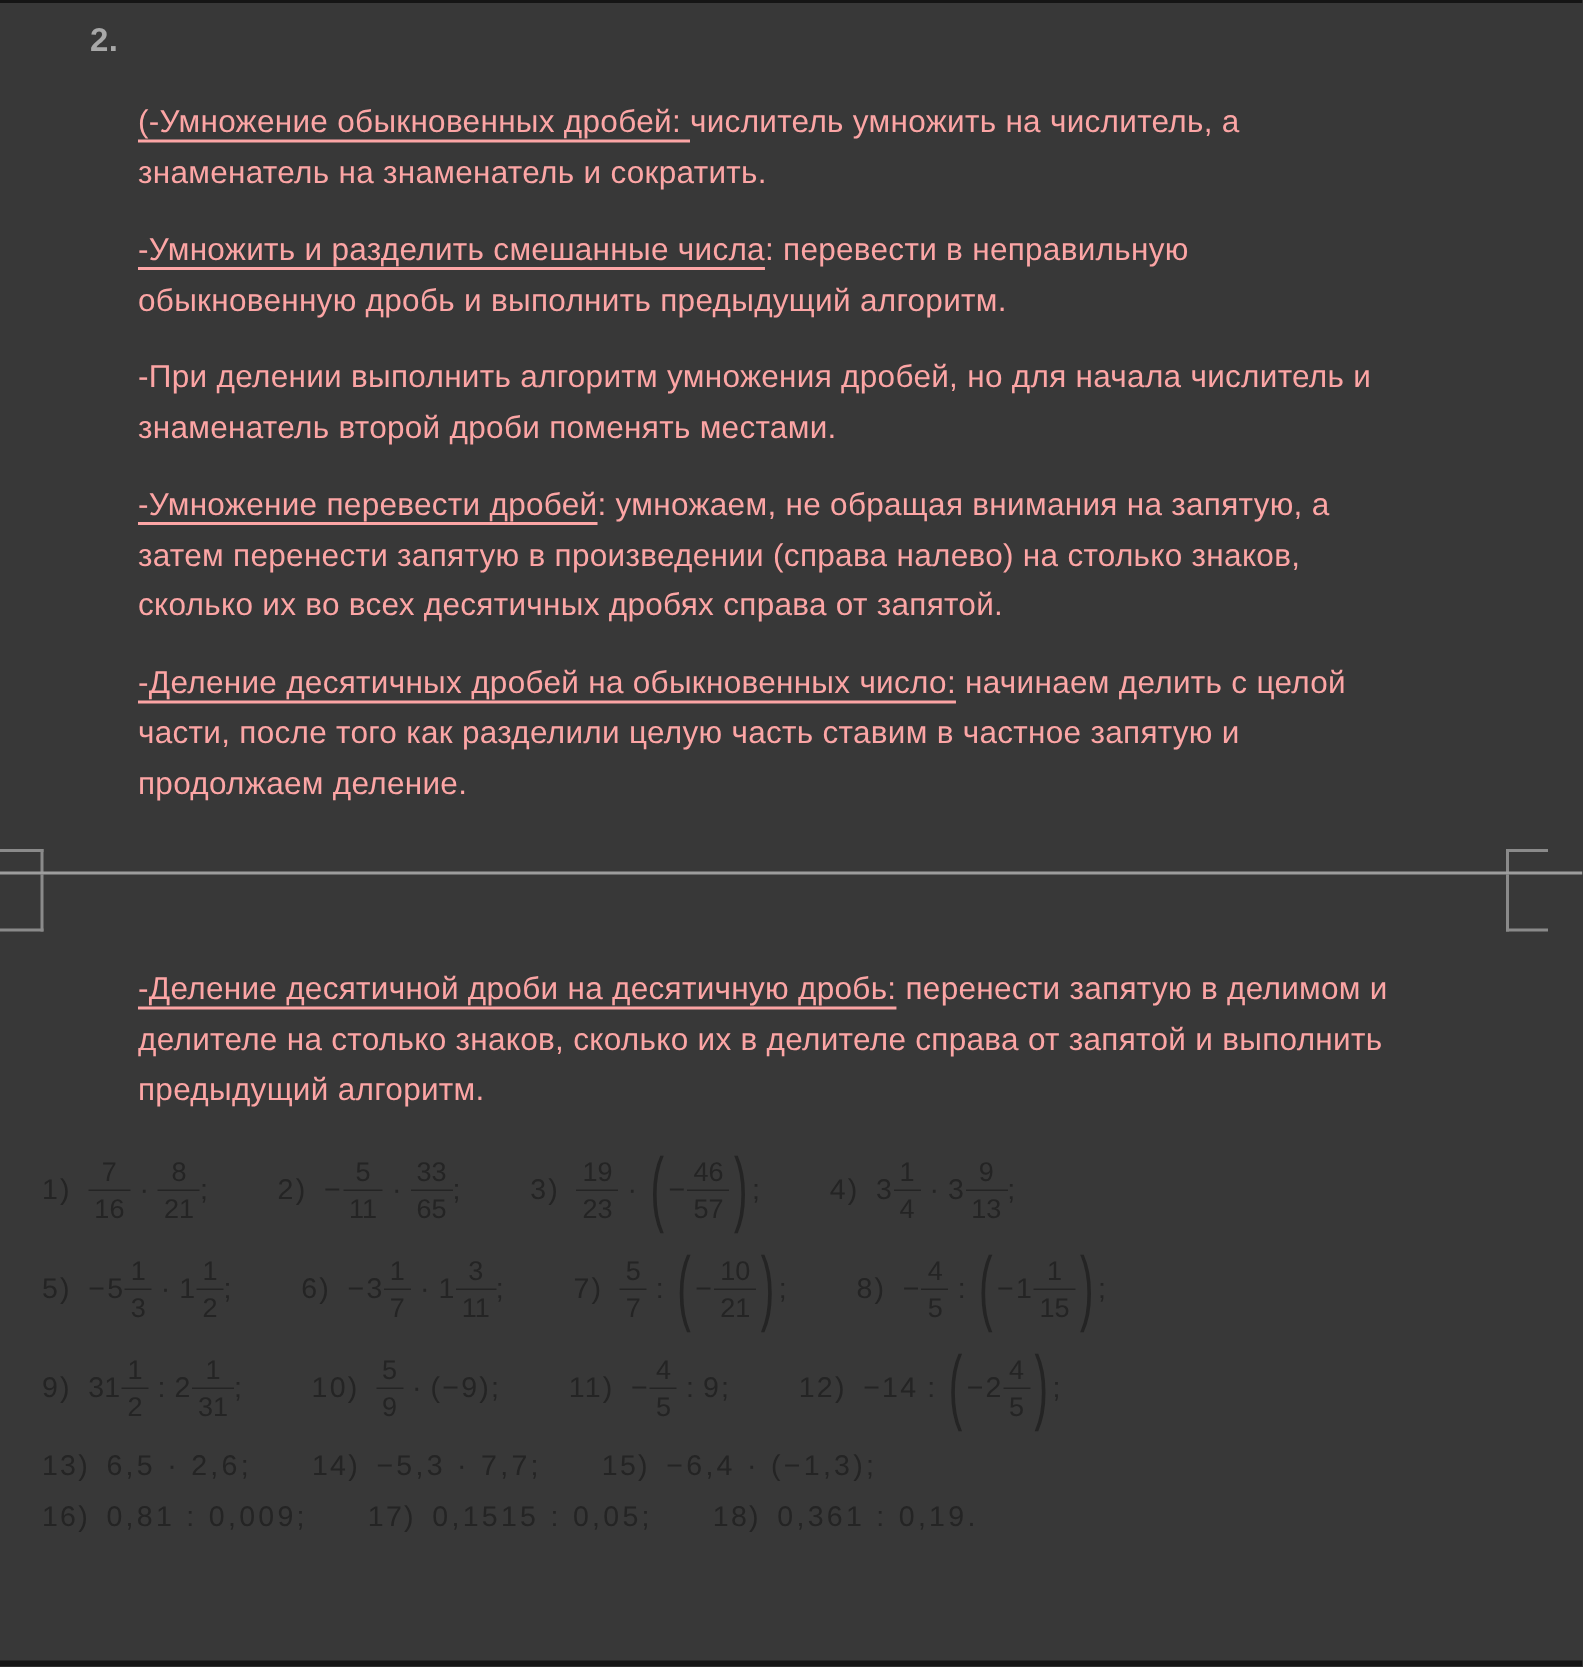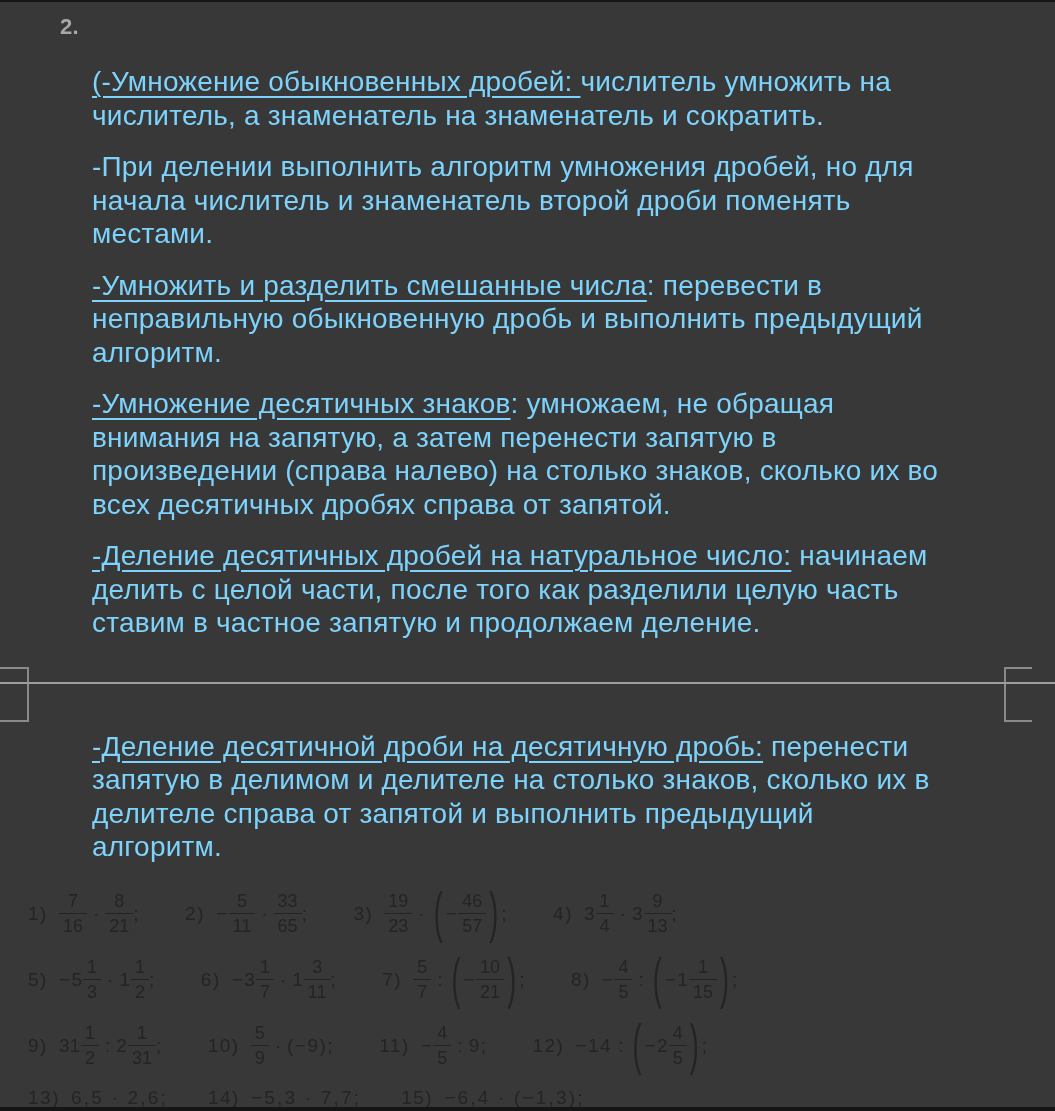--- a/index.html
+++ b/index.html
@@ -15,21 +15,21 @@
 
   .doc { position:absolute; top:0; left:0; width:1055px; height:1111px; }
 
   .title {
     margin:14px 0 0 60px;
     color:#a8a8a8; font-size:22px; font-weight:700;
     display:flex; gap:16px; letter-spacing:0.2px;
   }
   .para {
     margin:18px 0 0 92px; width:850px;
-    color:#7dd3fc; font-size:28px; line-height:33.5px; font-weight:400;
+    color:#fca5a5; font-size:21px; line-height:33.5px; font-weight:400;
     letter-spacing:0.2px;
   }
   .para.first { margin-top:25px; }
   .para .ul {
     text-decoration:underline;
     text-underline-offset:5px;
     text-decoration-thickness:1.5px;
   }
 
   
@@ -64,37 +64,37 @@
 <div class="edge-top"></div>
 
 <div class="doc">
 
   <div class="title">
     <span>2.</span>
   </div>
 
   <p class="para first"><span class="ul">(-Умножение обыкновенных дробей: </span><span>числитель умножить на числитель, а знаменатель на знаменатель и сократить.</span></p>
 
+  <p class="para"><span class="ul">-Умножить и разделить смешанные числа</span><span>: перевести в неправильную обыкновенную дробь и выполнить предыдущий алгоритм.</span></p>
+
   <p class="para"><span>-При делении выполнить алгоритм умножения дробей, но для начала числитель и знаменатель второй дроби поменять местами.</span></p>
 
-  <p class="para"><span class="ul">-Умножить и разделить смешанные числа</span><span>: перевести в неправильную обыкновенную дробь и выполнить предыдущий алгоритм.</span></p>
-
-  <p class="para"><span class="ul">-Умножение десятичных знаков</span><span>: умножаем, не обращая внимания на запятую, а затем перенести запятую в произведении (справа налево) на столько знаков, сколько их во всех десятичных дробях справа от запятой.</span></p>
-
-  <p class="para"><span class="ul">-Деление десятичных дробей на натуральное число:</span><span> начинаем делить с целой части, после того как разделили целую часть ставим в частное запятую и продолжаем деление.</span></p>
+  <p class="para"><span class="ul">-Умножение перевести дробей</span><span>: умножаем, не обращая внимания на запятую, а затем перенести запятую в произведении (справа налево) на столько знаков, сколько их во всех десятичных дробях справа от запятой.</span></p>
+
+  <p class="para"><span class="ul">-Деление десятичных дробей на обыкновенных число:</span><span> начинаем делить с целой части, после того как разделили целую часть ставим в частное запятую и продолжаем деление.</span></p>
 
   <div class="page-break">
     <div class="pbm lt"></div>
     <div class="pbm rt"></div>
     <div class="pb-line"></div>
     <div class="pbm lb"></div>
     <div class="pbm rb"></div>
   </div>
 
-  <p class="para" style="margin-top:2px;"><span class="ul">-Деление десятичной дроби на десятичную дробь:</span><span> перенести запятую в делимом и делителе на столько знаков, сколько их в делителе справа от запятой и выполнить предыдущий алгоритм.</span></p>
+  <p class="para" style="margin-top:16px;"><span class="ul">-Деление десятичной дроби на десятичную дробь:</span><span> перенести запятую в делимом и делителе на столько знаков, сколько их в делителе справа от запятой и выполнить предыдущий алгоритм.</span></p>
 
 
   <div class="exercises">
       <div class="ex-row frac-row">
         <span class="problem">
           <span class="pnum">1)</span>
           <span class="frac">
             <span class="fn">7</span>
             <span class="fd">16</span>
           </span>

